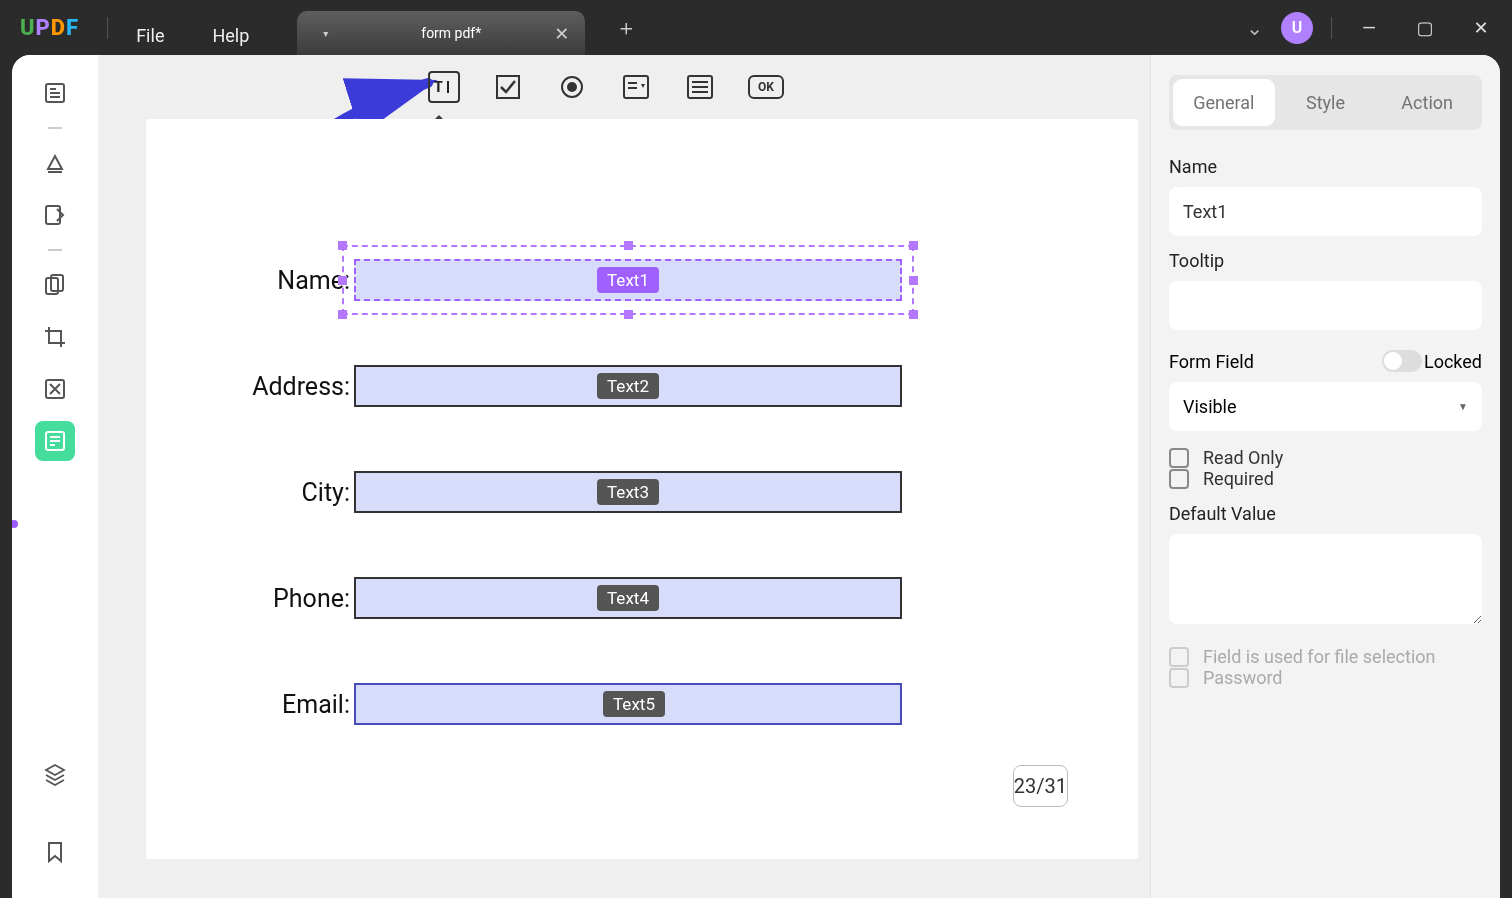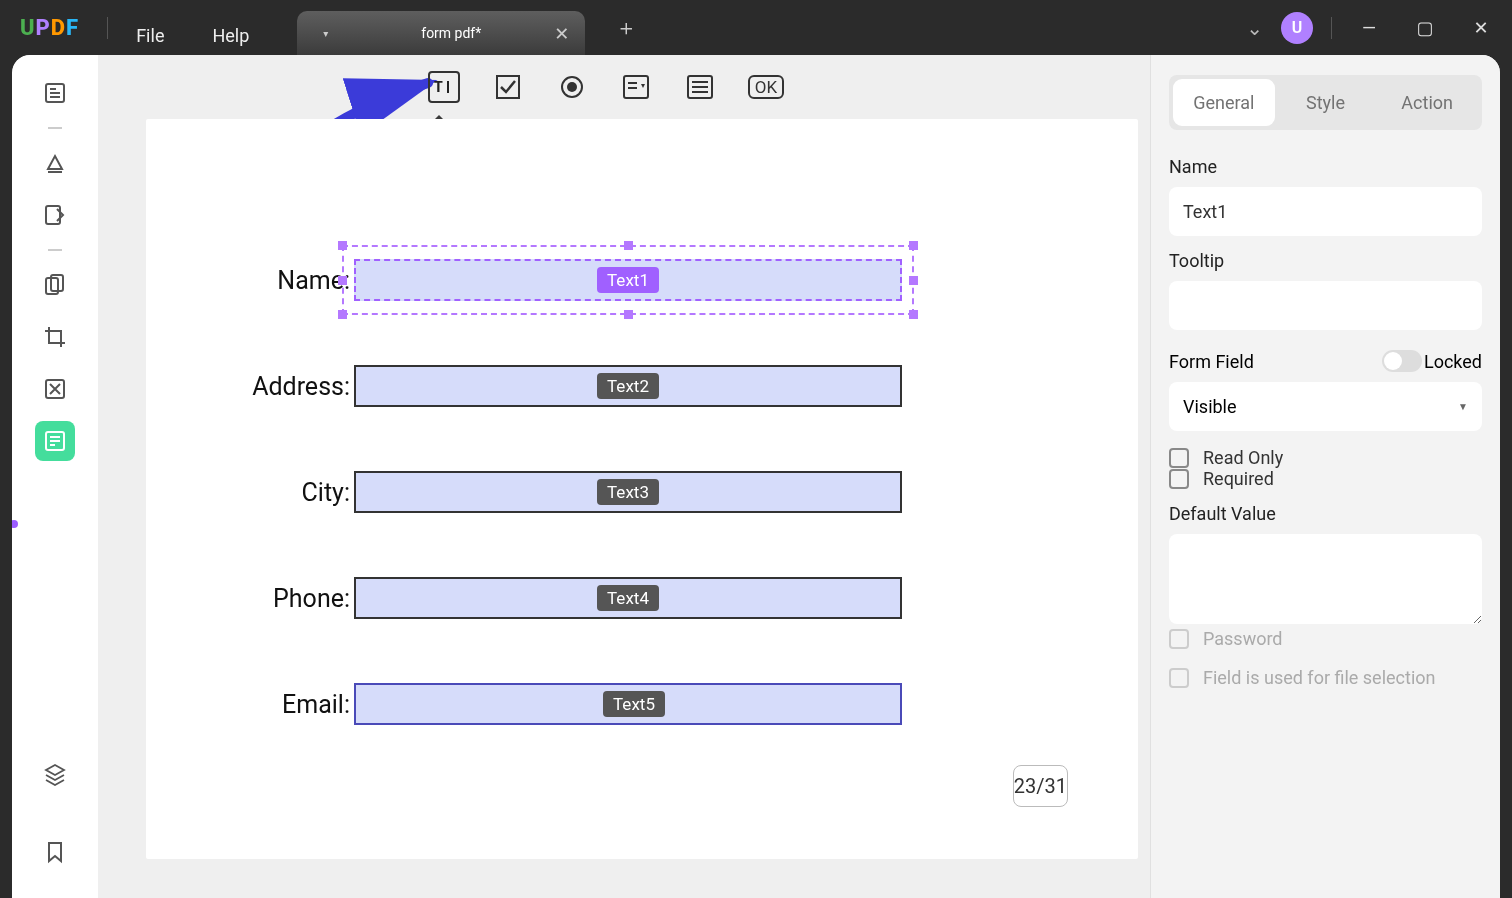--- a/index.html
+++ b/index.html
@@ -207,21 +207,21 @@
       </div>
       <div class="tool nb">
         <svg width="28" height="26">
             <rect x="2" y="2" width="24" height="22" rx="2" fill="none" stroke="#333" stroke-width="2"></rect>
             <line x1="6" y1="8" x2="22" y2="8" stroke="#333" stroke-width="2"></line>
             <line x1="6" y1="13" x2="22" y2="13" stroke="#333" stroke-width="2"></line>
             <line x1="6" y1="18" x2="22" y2="18" stroke="#333" stroke-width="2"></line>
           </svg>
       </div>
       <div class="tool" style="border-radius:6px;width:36px;height:24px;">
-        <span style="font-size:17px;font-weight:400;color:#333;">OK</span>
+        <span style="font-size:12px;font-weight:700;color:#333;">OK</span>
       </div>
     </div>
 
     <div class="tooltip">Text Field</div>
 
     <div class="doc">
 
       <div class="form-row" style="position:relative;">
         <div class="form-label">Name:</div>
         <div style="position:relative; flex:1; max-width:556px;">
@@ -303,23 +303,23 @@
       <span>Read Only</span>
     </div>
     <div class="check-row">
       <div class="checkbox"></div>
       <span>Required</span>
     </div>
 
     <label class="prop-label" style="">Default Value</label>
     <textarea class="big-textarea" style=""></textarea>
 
+    <div class="check-row disabled" style="margin-top:18px;">
+      <div class="checkbox"></div>
+      <span>Field is used for file selection</span>
+    </div>
     <div class="check-row disabled">
       <div class="checkbox"></div>
       <span>Password</span>
     </div>
-    <div class="check-row disabled" style="margin-top:18px;">
-      <div class="checkbox"></div>
-      <span>Field is used for file selection</span>
-    </div>
   </div>
 
 </div>
 
 </body></html>

